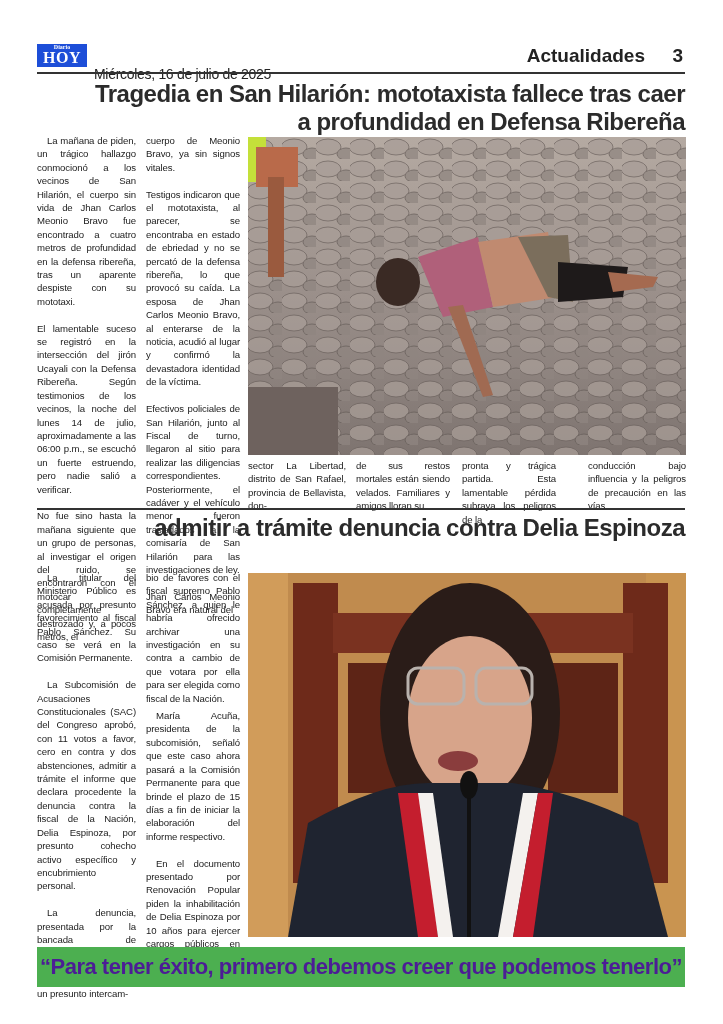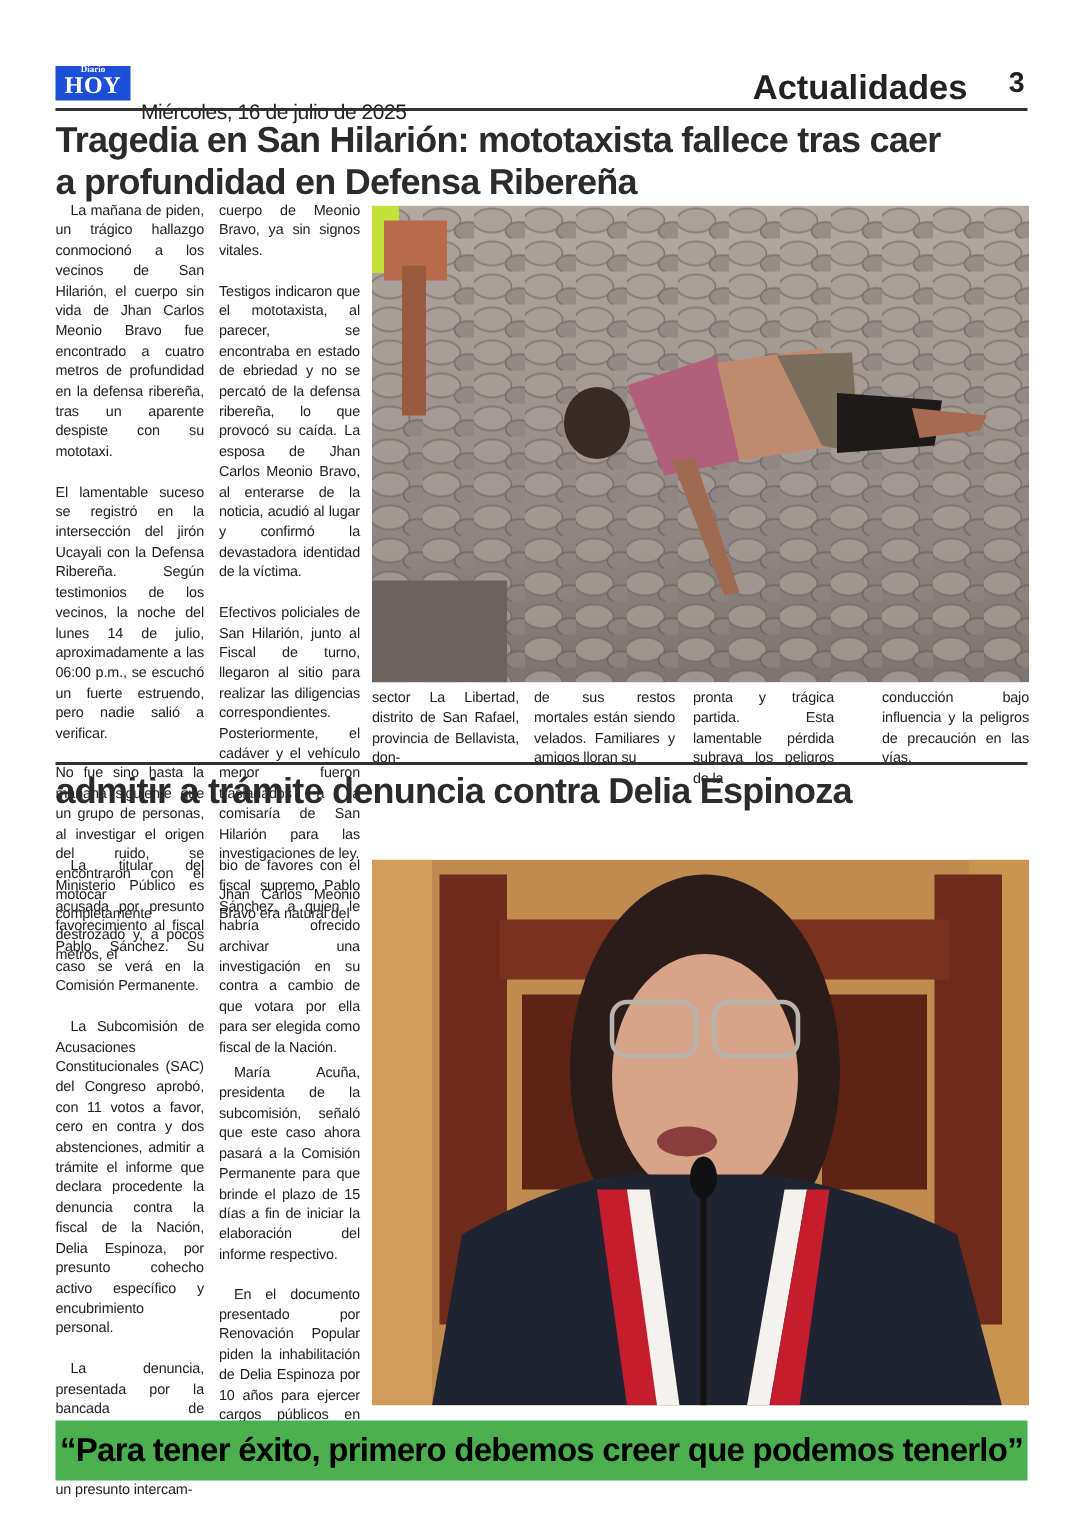--- a/index.html
+++ b/index.html
@@ -7,36 +7,36 @@
          font-family: "Liberation Sans", sans-serif; color: #222; }
 
   .header { position: absolute; left: 37px; top: 42px; width: 648px; height: 28px; }
   .logo { position: absolute; left: 0; top: 2px; width: 50px; height: 23px; background: #1d4ed8;
           color: #fff; text-align: center; }
   .logo .small { position: absolute; left: 0; right: 0; top: 0px; font-size: 6px; font-weight: bold;
                  font-family: "Liberation Serif", serif; line-height: 7px; }
   .logo .big { position: absolute; left: 0; right: 0; top: 5px; font-size: 16px; font-weight: bold;
                font-family: "Liberation Serif", serif; line-height: 18px; letter-spacing: 0.5px; }
   .date { position: absolute; left: 57px; top: 24px; font-size: 14px; color: #222; letter-spacing: -0.3px; }
-  .section { position: absolute; right: 40px; top: 3px; font-size: 23px; font-weight: bold; color: #222; }
+  .section { position: absolute; right: 40px; top: 3px; font-size: 19px; font-weight: bold; color: #222; }
   .pagenum { position: absolute; right: 2px; top: 3px; font-size: 19px; font-weight: bold; color: #222; }
   .rule { position: absolute; left: 37px; width: 648px; height: 2px; background: #333; }
 
-  .headline { position: absolute; left: 37px; width: 648px; text-align: left; font-weight: bold;
+  .headline { position: absolute; left: 37px; width: 648px; text-align: right; font-weight: bold;
               font-size: 24px; line-height: 28px; color: #2b2b2b; letter-spacing: -0.5px; }
 
   .col { position: absolute; font-size: 9.6px; line-height: 13.4px; text-align: justify; color: #222;
          letter-spacing: -0.1px; }
   .col p { margin: 0 0 13.4px 0; }
   .col p.indent { text-indent: 10px; }
   .col p:last-child { margin-bottom: 0; }
 
   .photo { position: absolute; overflow: hidden; }
   .quote-band { position: absolute; left: 37px; top: 947px; width: 648px; height: 40px; background: #4caf50;
-                color: #000000; text-align: center; font-size: 22px; line-height: 40px; font-weight: bold;
+                color: #4c1d95; text-align: center; font-size: 22px; line-height: 40px; font-weight: bold;
                 letter-spacing: -0.5px; }
 </style>
 </head>
 <body>
 
 <div class="header">
   <div class="logo">
     <div class="small">Diario</div>
     <div class="big">HOY</div>
   </div>

